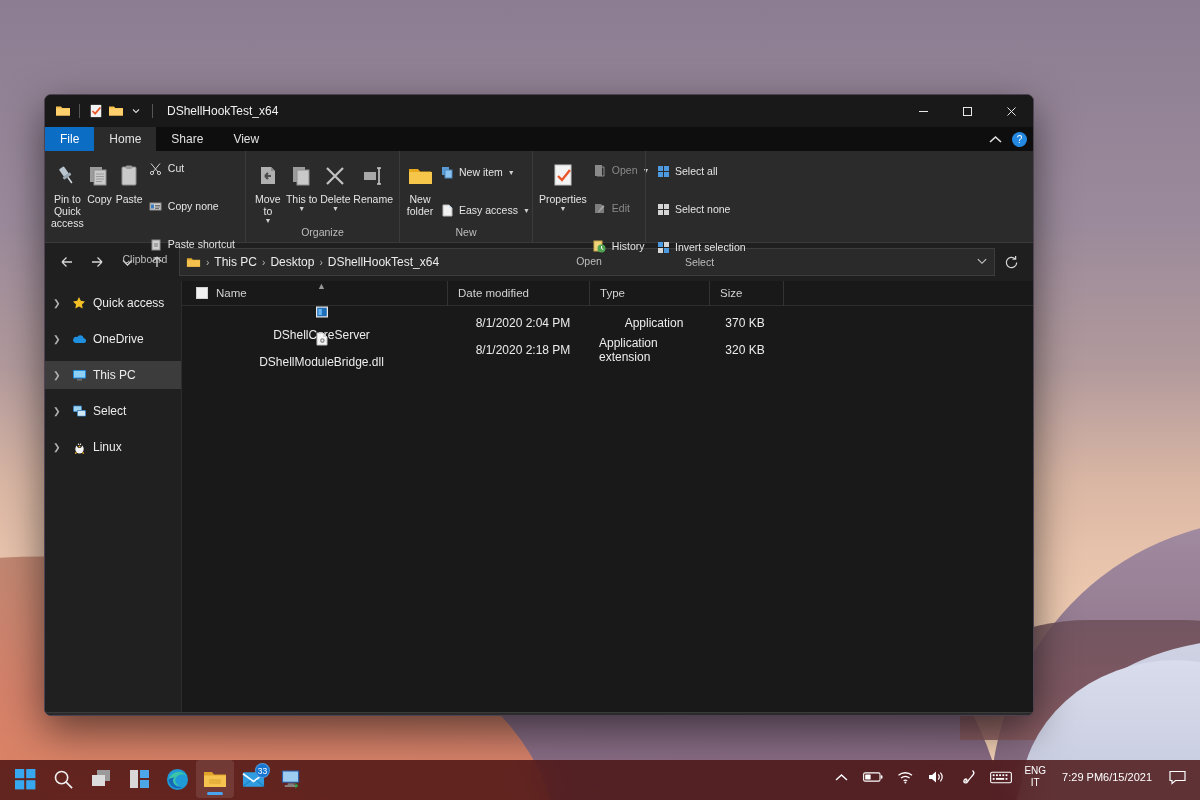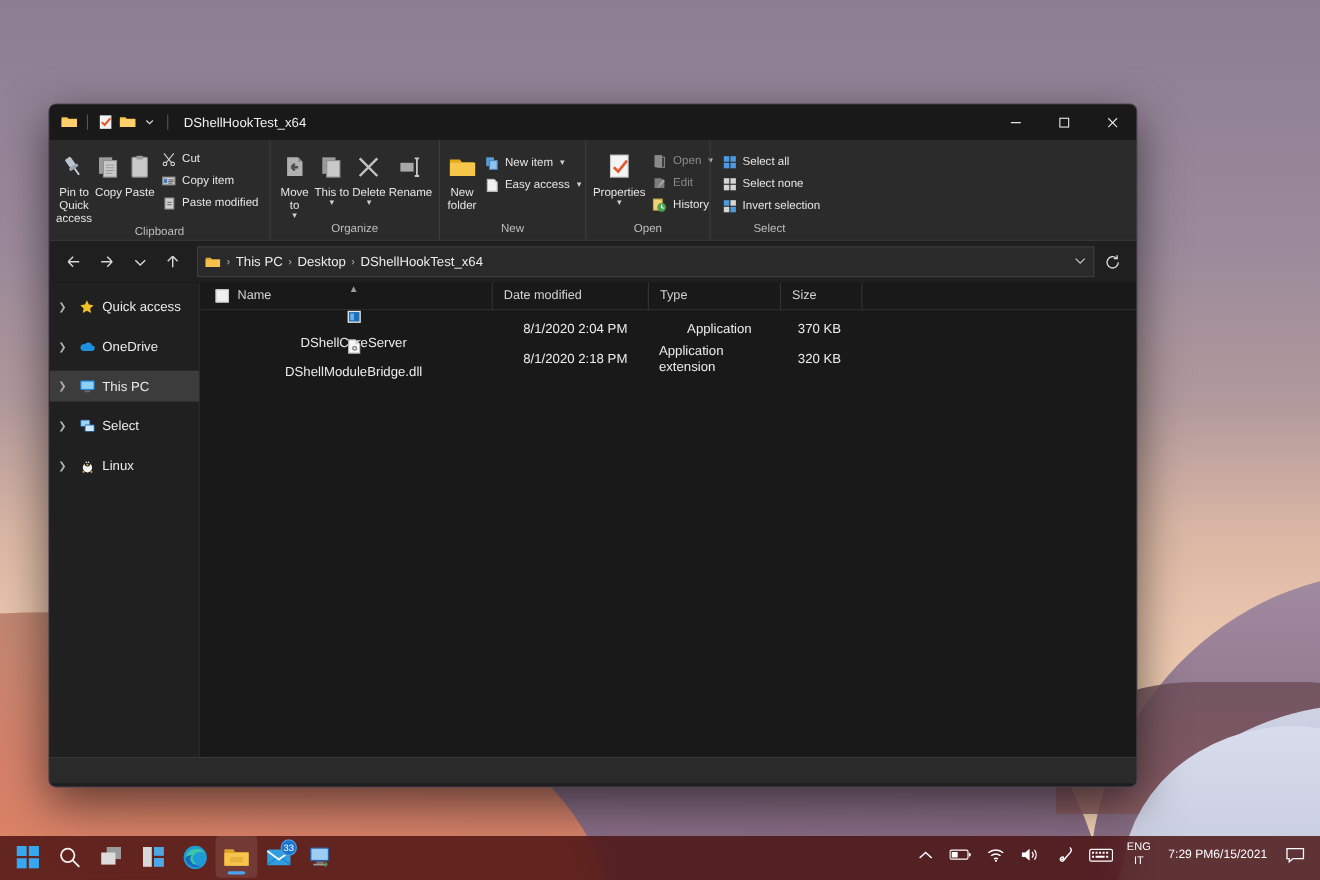--- a/index.html
+++ b/index.html
@@ -118,21 +118,21 @@
   .rgroup-body { flex: 1; display: flex; align-items: flex-start; padding: 3px 6px 0 6px; gap: 2px; }
   .rgroup-label { text-align: center; font-size: 10.5px; color: #bdbdbd; padding-bottom: 4px; }
 
   .bigbtn {
     width: 54px; display: flex; flex-direction: column; align-items: center;
     font-size: 10.5px; color: #e4e4e4; line-height: 1.15; text-align: center;
     padding-top: 2px;
   }
   .bigbtn.w60 { width: 62px; }
   .bigbtn .gl { height: 34px; display: flex; align-items: center; justify-content: center; }
-  .smallcol { display: flex; flex-direction: column; gap: 2px; padding-top: 2px; }
+  .smallcol { display: flex; flex-direction: column; gap: 20px; padding-top: 2px; }
   .smallbtn {
     display: flex; align-items: center; gap: 5px;
     font-size: 10.5px; color: #e4e4e4; height: 18px; padding: 0 4px;
     white-space: nowrap;
   }
   .smallbtn.dim { color: #8a8a8a; }
   .smallbtn .gl { width: 14px; height: 14px; display: flex; align-items: center; justify-content: center; }
   .caret { font-size: 7px; color: #cfcfcf; }
 
   
@@ -297,20 +297,34 @@
             </svg>
         </div>
         <div class="wc" id="wc-close">
           <svg width="11" height="11" viewBox="0 0 11 11">
               <path d="M1.5 1.5l8 8M9.5 1.5l-8 8" stroke="#e8e8e8" stroke-width="1"></path>
             </svg>
         </div>
       </div>
     </div>
 
+    <div id="tabs">
+      <div class="tab file">File</div>
+      <div class="tab active">Home</div>
+      <div class="tab">Share</div>
+      <div class="tab">View</div>
+      <div id="ribbon-right">
+        <span>
+          <svg width="13" height="9" viewBox="0 0 13 9">
+              <path d="M1 7l5.5-5L12 7" stroke="#e0e0e0" stroke-width="1.6" fill="none"></path>
+            </svg>
+        </span>
+        <span id="help-btn">?</span>
+      </div>
+    </div>
 
     <div id="ribbon">
 
       <div class="rgroup" style="width:200px">
         <div class="rgroup-body">
           <div class="bigbtn w60">
             <span class="gl">
               <svg width="26" height="26" viewBox="0 0 26 26">
                   <g transform="rotate(-35 13 13)">
                     <rect x="10" y="3" width="6" height="9" rx="1" fill="#b9c6cf"></rect>
@@ -356,30 +370,30 @@
             <div class="smallbtn">
               <span class="gl">
                 <svg width="13" height="13" viewBox="0 0 13 13">
                     <rect x="1" y="3" width="11" height="7" fill="#cfcfcf" stroke="#8f8f8f"></rect>
                     <rect x="2" y="4.5" width="3" height="4" fill="#3b7bbf"></rect>
                     <g stroke="#6f6f6f">
                       <path d="M6 5.5h5M6 7h5M6 8.5h4"></path>
                     </g>
                   </svg>
               </span>
-              <span>Copy item</span>
+              <span>Copy none</span>
             </div>
             <div class="smallbtn">
               <span class="gl">
                 <svg width="13" height="13" viewBox="0 0 13 13">
                     <rect x="3" y="2" width="8" height="10" fill="#cfcfcf" stroke="#8f8f8f"></rect>
                     <path d="M5 6h4M5 8h4" stroke="#7a7a7a"></path>
                   </svg>
               </span>
-              <span>Paste modified</span>
+              <span>Paste shortcut</span>
             </div>
           </div>
         </div>
         <div class="rgroup-label">Clipboard</div>
       </div>
 
       <div class="rgroup" style="width:154px">
         <div class="rgroup-body">
           <div class="bigbtn">
             <span class="gl">

